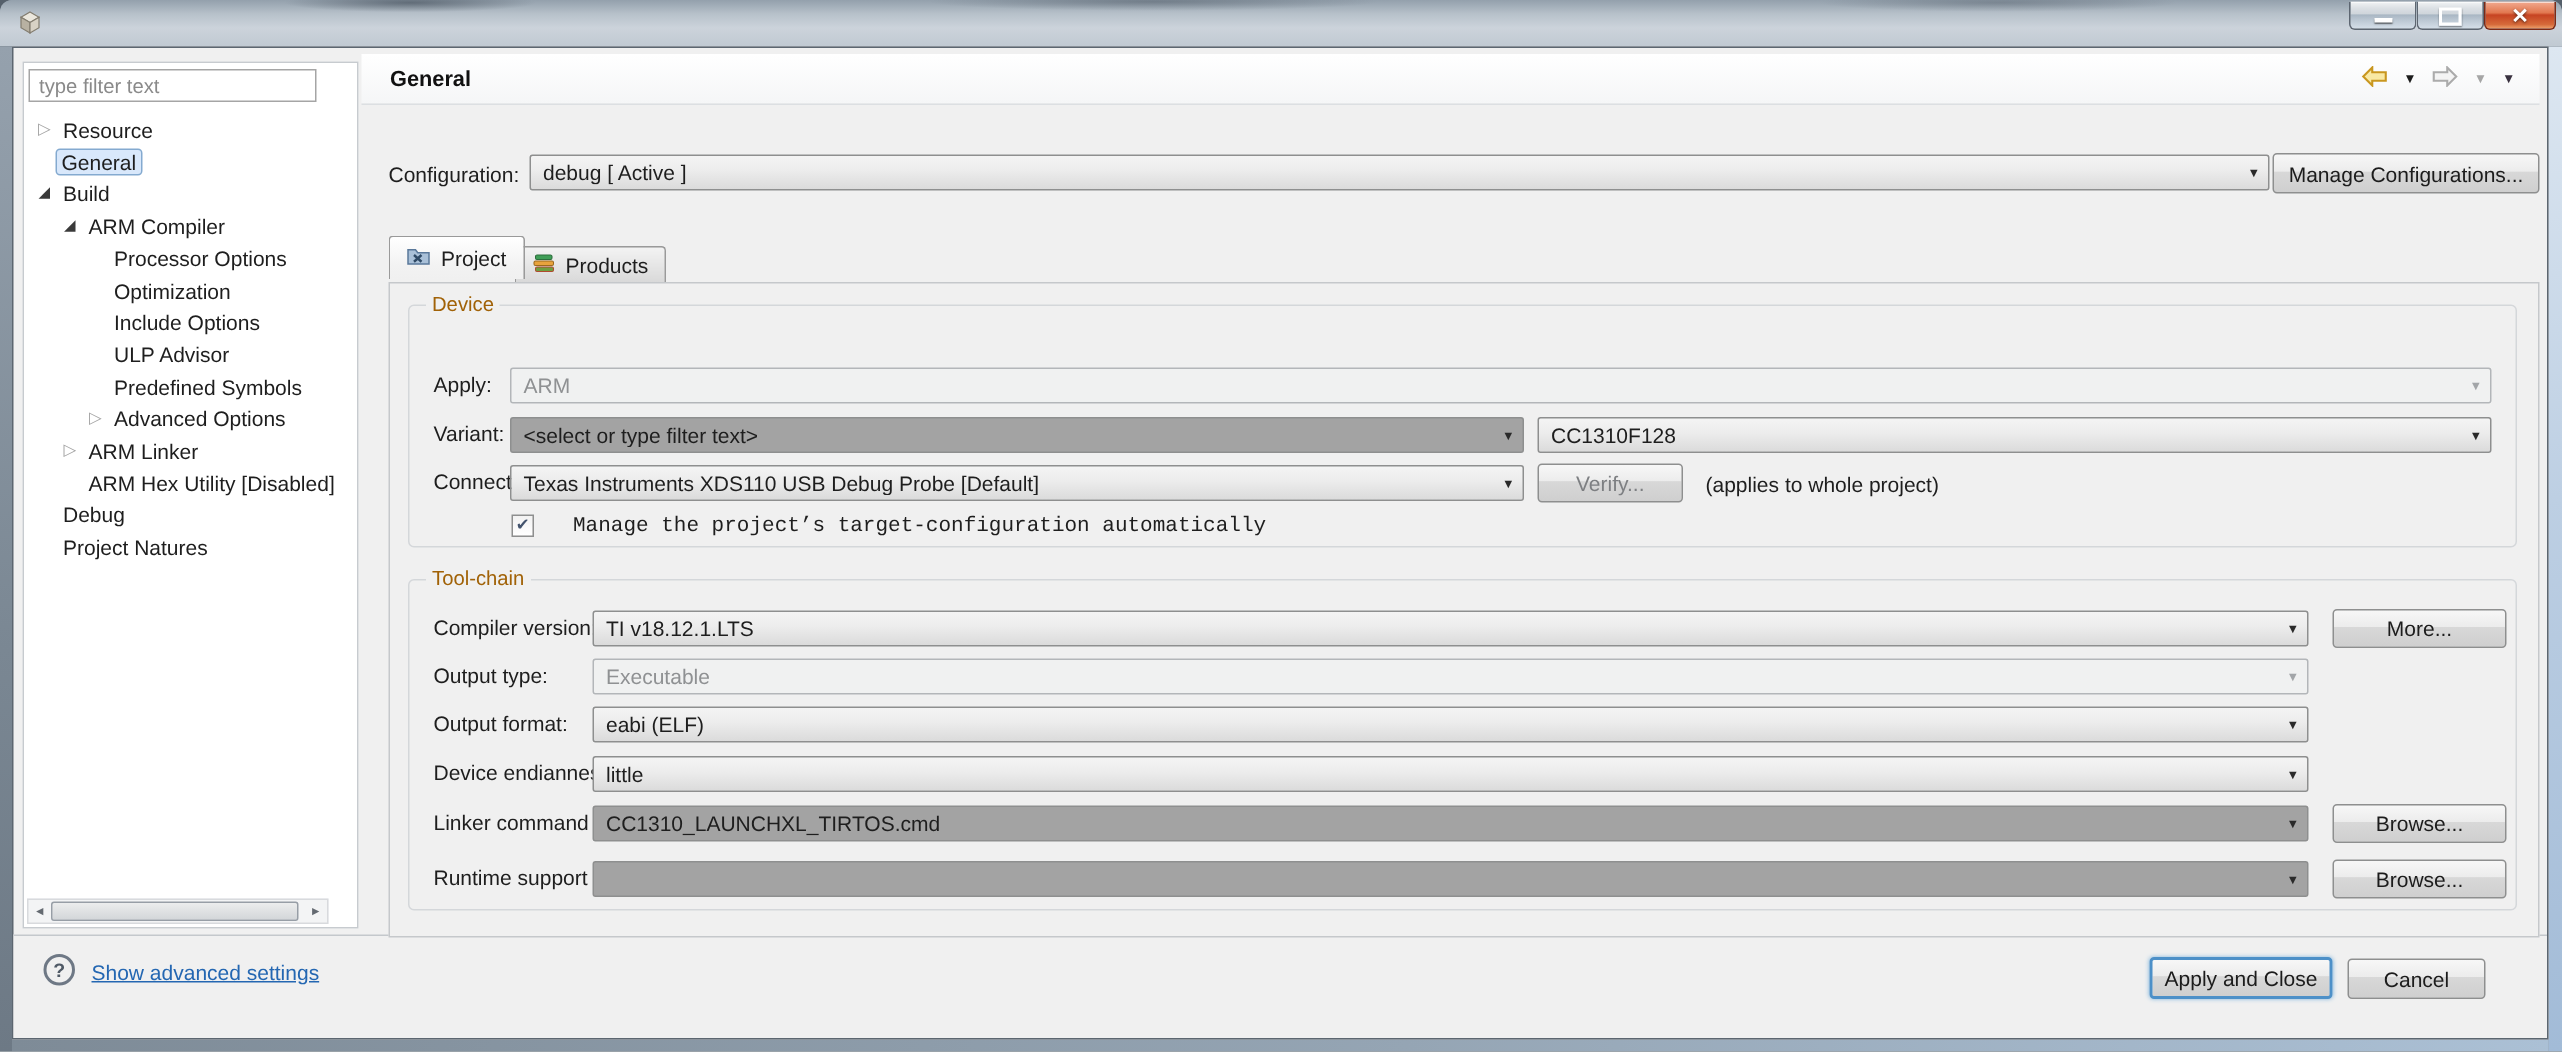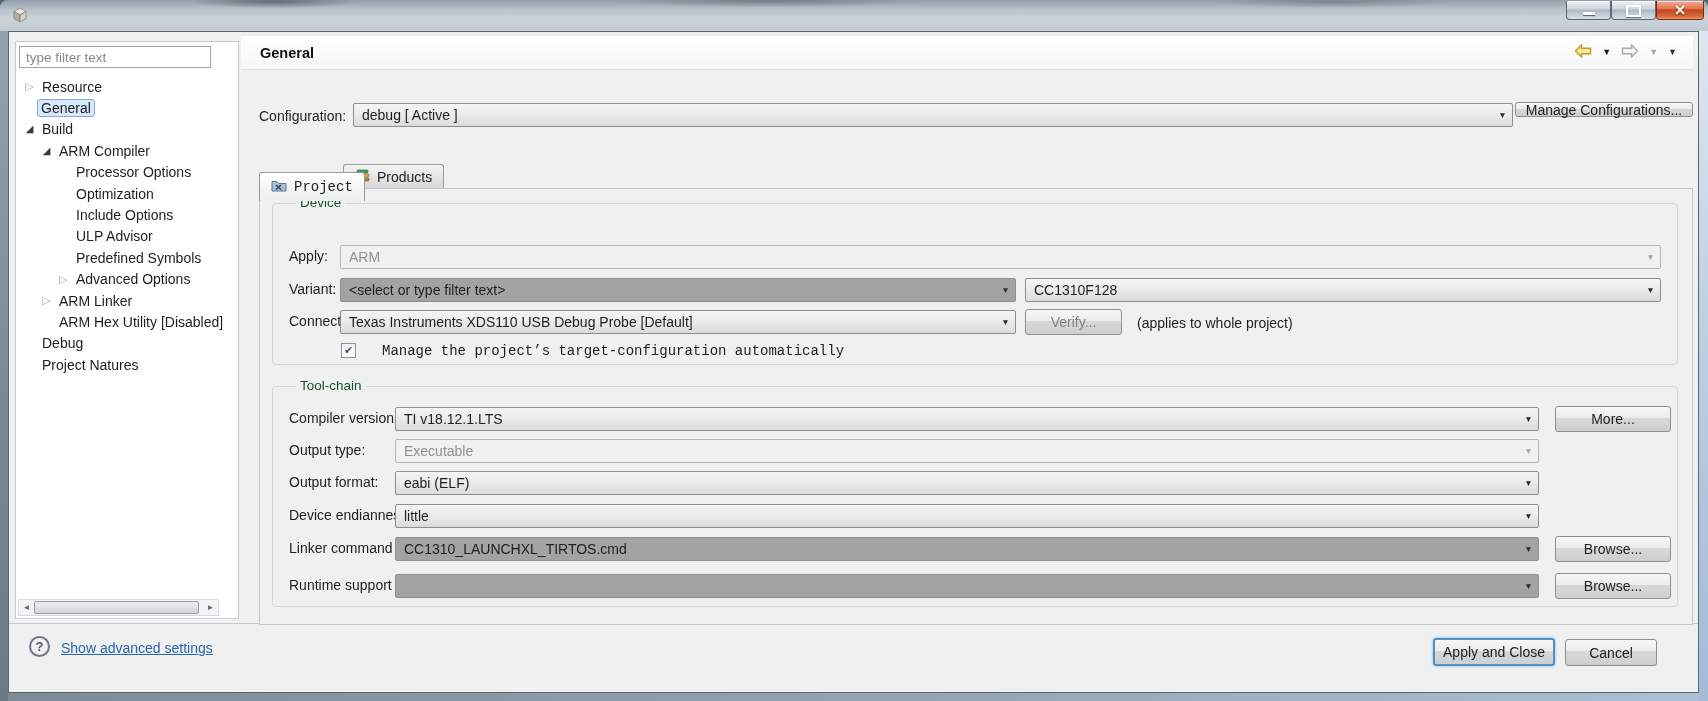--- a/index.html
+++ b/index.html
@@ -51,31 +51,31 @@
   .nav-dd.gray{color:#a6a6a6;}
   .nav-dd.dark{color:#39313f;}
   
   .combo{position:absolute;height:24px;box-sizing:border-box;border:1px solid #8e8f8f;border-radius:2px;background:linear-gradient(#f4f4f4,#ececec 45%,#dbdbdb);display:flex;align-items:center;overflow:hidden;cursor:default;}
   .combo-text{padding:0 8px;white-space:nowrap;font-size:14px;overflow:hidden;}
   .combo-arrow{margin-left:auto;flex:0 0 19px;width:19px;text-align:center;font-size:8.5px;color:#2a2a2a;line-height:1;}
   .combo.editable{background:#a3a3a3;}
   .combo.disabled{background:#f0f1f1;border-color:#b3b6b9;}
   .combo.disabled .combo-text{color:#8f9193;}
   .combo.disabled .combo-arrow{color:#a2a5a8;}
-  .btn{position:absolute;height:15px;box-sizing:border-box;border:1px solid #8e8f8f;border-radius:3px;background:linear-gradient(#f7f7f7,#ececec 45%,#d8d8d8 46%,#cfcfcf);font-family:inherit;font-size:14px;color:#1c1c1c;display:flex;align-items:center;justify-content:center;cursor:default;white-space:nowrap;}
+  .btn{position:absolute;height:27px;box-sizing:border-box;border:1px solid #8e8f8f;border-radius:3px;background:linear-gradient(#f7f7f7,#ececec 45%,#d8d8d8 46%,#cfcfcf);font-family:inherit;font-size:14px;color:#1c1c1c;display:flex;align-items:center;justify-content:center;cursor:default;white-space:nowrap;}
   .btn.dim{color:#7d7f82;}
   .btn.default{border:2px solid #4d90c8;box-shadow:0 0 3px #7fb5dd;}
   .row-label{position:absolute;font-size:14px;white-space:nowrap;}
   
   .tab{position:absolute;display:flex;align-items:center;gap:7px;border:1px solid #9a9a9a;border-bottom:none;border-radius:3px 3px 0 0;padding:0 11px;font-size:14px;box-sizing:border-box;cursor:default;}
   .tab.active{height:29px;background:linear-gradient(#ffffff,#f2f2f2 70%,#f0f0f0);z-index:3;}
   .tab.inactive{height:24px;background:linear-gradient(#f3f3f3,#d9d9d9);z-index:1;}
   .tab-box{position:absolute;left:250px;top:156px;width:1434px;height:437px;border:1px solid #c5c8cb;background:#f0f0f0;z-index:2;box-sizing:border-box;}
   .group{position:absolute;border:1px solid #d4d7da;border-radius:4px;box-sizing:border-box;}
-  .group-title{position:absolute;top:-9px;left:23px;background:#f0f0f0;padding:0 4px;font-size:13.5px;color:#14532d;}
+  .group-title{position:absolute;top:-9px;left:11px;background:#f0f0f0;padding:0 4px;font-size:13.5px;color:#a16207;}
   .frow{position:absolute;left:0;right:0;height:26px;}
   .flabel{position:absolute;left:16px;top:4px;}
   .checkbox{position:absolute;left:68px;top:3px;width:15px;height:15px;box-sizing:border-box;border:1px solid #8e8f8f;background:linear-gradient(#f2f2f2,#ffffff);display:flex;align-items:center;justify-content:center;}
   .check-mark{font-size:11px;color:#44546e;line-height:1;}
   .check-label{position:absolute;left:109px;top:3px;font-family:Liberation Mono, monospace;}
   .conn-note{position:absolute;left:864px;top:6px;white-space:nowrap;}
   
   .footer{position:absolute;left:0;right:0;bottom:0;height:68px;border-top:1px solid #c4c8cc;background:#f0f0f0;}
   .help-circle{position:absolute;left:20px;top:12px;width:21px;height:21px;border:2px solid #6e7885;border-radius:50%;box-sizing:border-box;color:#505a66;font-weight:bold;font-size:13px;display:flex;align-items:center;justify-content:center;}
   .adv-link{position:absolute;left:52px;top:16px;color:#2467b2;text-decoration:underline;cursor:pointer;}
@@ -198,21 +198,21 @@
       </div>
     </div>
 
     <span class="row-label" style="left:250px;top:76px;">Configuration:</span>
     <div class="combo" style="left:344px;top:71px;width:1160px;">
       <span class="combo-text">debug  [ Active ]</span>
       <span class="combo-arrow">▼</span>
     </div>
     <button class="btn" style="left:1506px;top:70px;width:178px;">Manage Configurations...</button>
 
-    <div class="tab active" style="left:250px;top:140px;font-family:Liberation Mono, monospace;">
+    <div class="tab active" style="left:250px;top:125px;">
       <span>
         <svg width="16" height="13" viewBox="0 0 16 13">
           <path d="M1 2.5 h5 l1.5 2 h7.5 v7.5 h-14 Z" fill="#a9c0d8" stroke="#5a789a" stroke-width="1"></path>
           <path d="M5 6 l5 4.5 M10 6 l-5 4.5" stroke="#2f4a66" stroke-width="1.6"></path>
         </svg>
       </span>
       <span>Project</span>
     </div>
     <div class="tab inactive" style="left:334px;top:132px;">
       <span>

